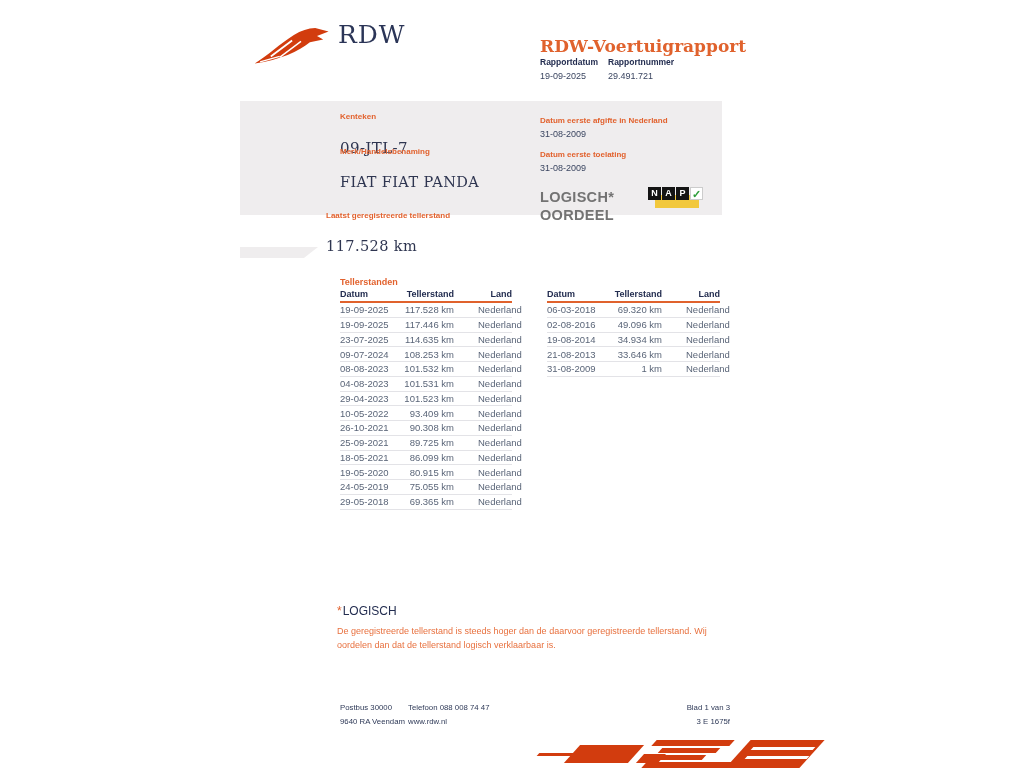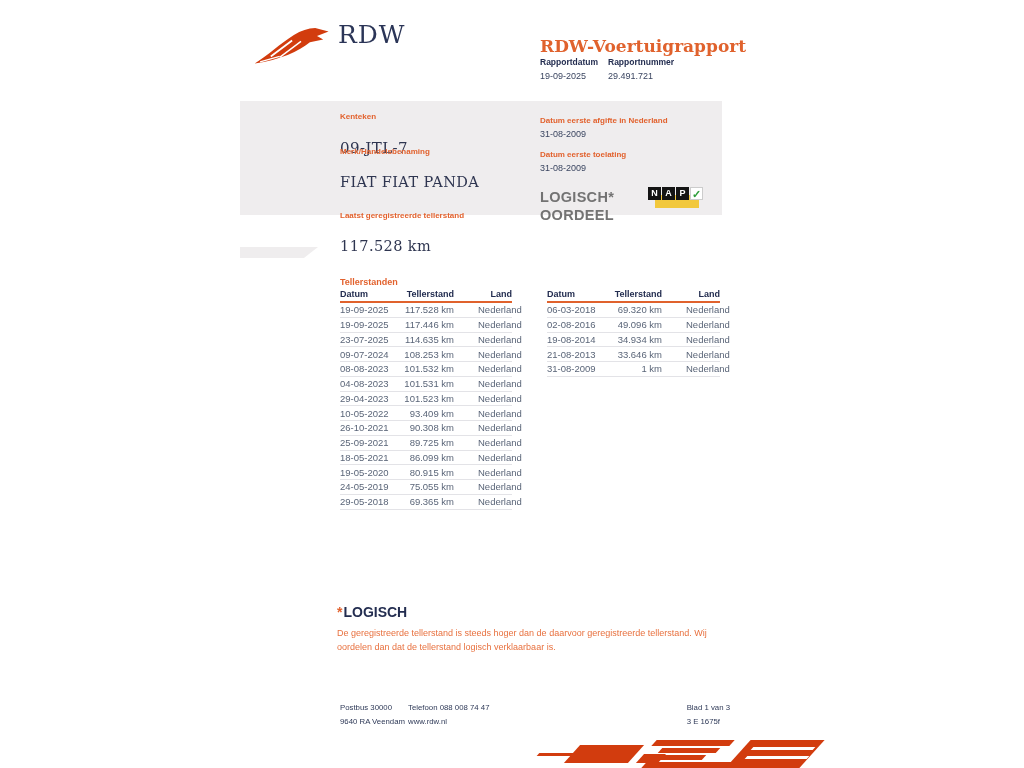--- a/index.html
+++ b/index.html
@@ -85,31 +85,31 @@
     height:14.75px;
     border-bottom:1px solid #e3e3e7;
     color:#5a6578;
   }
   .c0 { width:64px; text-align:left; }
   .c1 { flex:1; text-align:right; }
   .c2 { width:58px; text-align:right;padding-left:24px; }
 
   
   .footnote { position:absolute; left:337px; top:604px; width:395px; }
-  .footnote-title { font-size:14px; font-weight:bold; color:#232d50; }
+  .footnote-title { font-size:12px; font-weight:normal; color:#232d50; }
   .footnote-title .ast { color:#e2622e; margin-right:1px; }
   .footnote-text {
     margin-top:6px; font-size:9px; line-height:14px; color:#e8713f;
   }
 
   
   .footer { position:absolute; left:340px; top:701px; width:390px; font-size:7.8px; color:#2f3a58; }
   .footer .col1 { position:absolute; left:0; top:0; }
   .footer .col2 { position:absolute; left:68px; top:0; }
-  .footer .col3 { position:absolute; right:0; top:0; text-align:left; }
+  .footer .col3 { position:absolute; right:0; top:0; text-align:right; }
   .footer div { line-height:14px; }
   .footer a { color:#2f3a58; text-decoration:none; }
 
   
   .wing { position:absolute; left:540px; top:740px; width:272px; height:28px; }
   .bar { position:absolute; background:#d23c0e; transform:skewX(-42deg); }
   .bar.white { background:#ffffff; }
 </style>
 </head>
 <body>
@@ -135,21 +135,21 @@
 
 <div class="panel">
   <div class="abs" style="left:100px; top:11px;">
     <div class="fld-label">Kenteken</div>
     <div class="fld-value-lg">09-JTL-7</div>
   </div>
   <div class="abs" style="left:100px; top:46px;">
     <div class="fld-label">Merk/Handelsbenaming</div>
     <div class="fld-value-lg" style="font-size:14.5px;">FIAT FIAT PANDA</div>
   </div>
-  <div class="abs" style="left:100px; top:110px;">
+  <div class="abs" style="left:86px; top:110px;">
     <div class="fld-label">Laatst geregistreerde tellerstand</div>
     <div class="fld-value-lg" style="font-size:14.5px;">117.528 km</div>
   </div>
 
   <div class="abs" style="left:300px; top:15px;">
     <div class="fld-label">Datum eerste afgifte in Nederland</div>
     <div class="fld-value-sm">31-08-2009</div>
   </div>
   <div class="abs" style="left:300px; top:49px;">
     <div class="fld-label">Datum eerste toelating</div>

